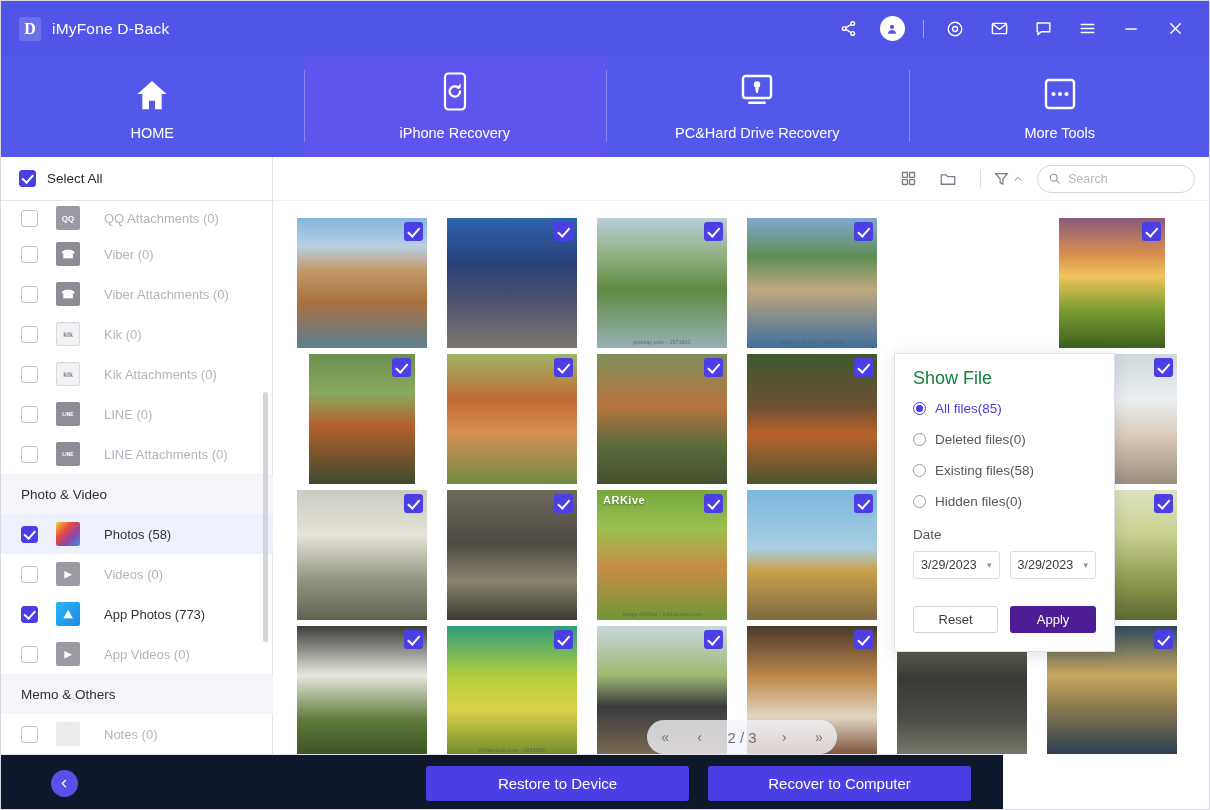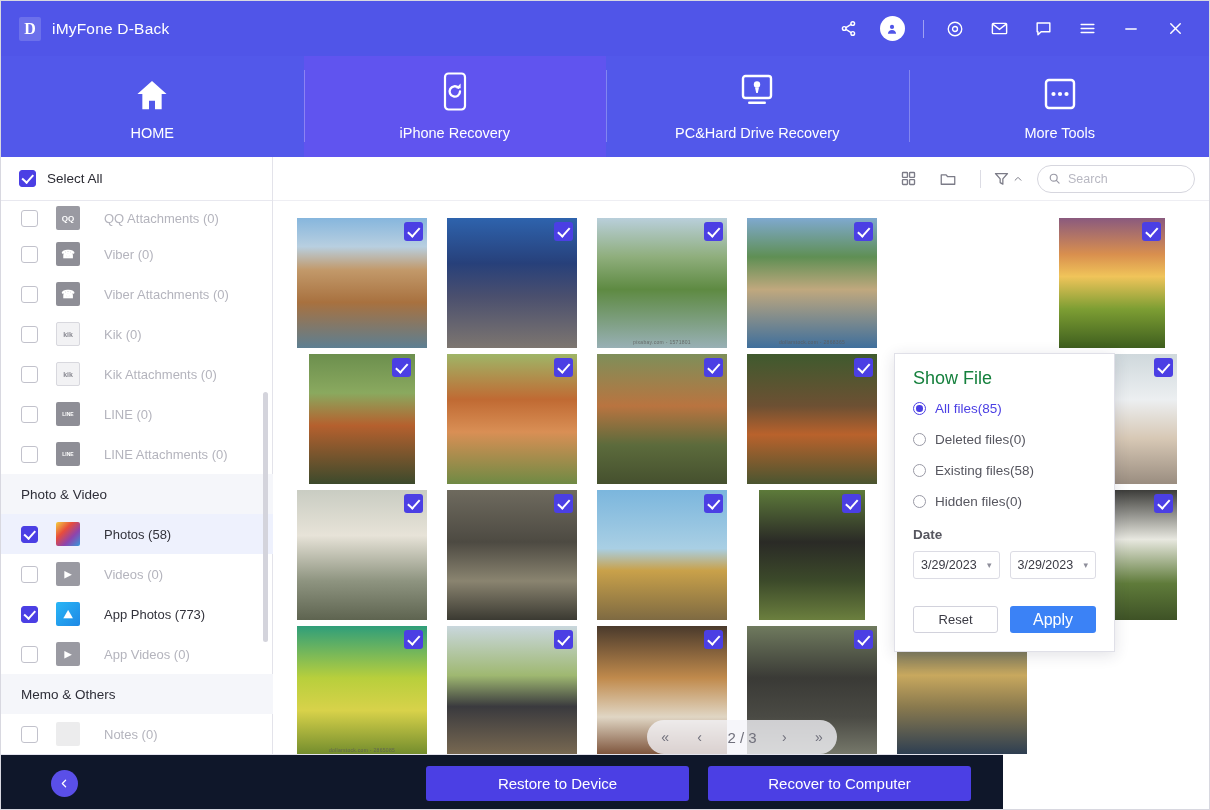--- a/index.html
+++ b/index.html
@@ -281,43 +281,43 @@
   .radio {
     width: 13px; height: 13px; border-radius: 50%;
     border: 1.3px solid #9a9aa6; flex: 0 0 auto;
     display: flex; align-items: center; justify-content: center;
   }
   .fp-opt.sel .radio { border-color: #4b3fe4; }
   .fp-opt.sel .radio::after {
     content: ""; width: 6.5px; height: 6.5px; border-radius: 50%;
     background: #4b3fe4;
   }
-  .fp-date-title { font-size: 13.5px; color: #56565f; margin: 10px 0 9px 0; font-weight: bold; }
+  .fp-date-title { font-size: 13.5px; color: #56565f; margin: 10px 0 9px 0; }
   .fp-dates { display: flex; gap: 10px; }
   .date-box {
     width: 93px; height: 28px;
     border: 1px solid #dcdce4; border-radius: 3px;
     display: flex; align-items: center; justify-content: space-between;
     padding: 0 7px; font-size: 12.5px; color: #3a3a44;
     cursor: pointer; background: #ffffff;
   }
   .date-cv { font-size: 9px; color: #8e8e9a; }
   .fp-actions {
     display: flex; gap: 12px; margin-top: 27px;
   }
   .btn-reset {
     width: 93px; height: 27px; border: 1px solid #d2d2dc;
     border-radius: 3px; background: #ffffff;
     font-size: 13px; color: #3a3a44; cursor: pointer;
     font-family: "Liberation Sans", sans-serif;
   }
   .btn-apply {
     width: 94px; height: 27px; border: none;
-    border-radius: 3px; background: #3b82f6;
-    font-size: 16px; color: #ffffff; cursor: pointer;
+    border-radius: 3px; background: #4c1d95;
+    font-size: 13px; color: #ffffff; cursor: pointer;
     font-family: "Liberation Sans", sans-serif;
   }
 
   
   .footer {
     position: absolute; left: 0; top: 753px;
     width: 1002px; height: 57px;
     background: #0f172a;
     border-top: 1px solid #e4e4ee;
     display: flex; align-items: center;
@@ -635,20 +635,28 @@
                 <div class="tick"></div>
               </div>
             </div>
             <div class="cell">
               <div class="thumb" title="mountain goat with horns">
                 <div class="art" style="background: linear-gradient(rgb(110, 106, 94) 0%, rgb(77, 74, 66) 40%, rgb(138, 132, 112) 70%, rgb(59, 58, 50) 100%);"></div>
                 <div class="tick"></div>
               </div>
             </div>
             <div class="cell">
+              <div class="thumb" title="caracal lynx snarling">
+                <div class="art" style="background: linear-gradient(rgb(118, 168, 62) 0%, rgb(155, 192, 79) 30%, rgb(201, 140, 70) 60%, rgb(111, 150, 54) 100%);"></div>
+                <div class="wm-top">ARKive</div>
+                <div class="wm">Image ARKive / wildscreen.com</div>
+                <div class="tick"></div>
+              </div>
+            </div>
+            <div class="cell">
               <div class="thumb" title="buoy floating on water">
                 <div class="art" style="background: linear-gradient(rgb(123, 182, 221) 0%, rgb(169, 207, 228) 45%, rgb(201, 161, 74) 62%, rgb(126, 106, 66) 100%);"></div>
                 <div class="tick"></div>
               </div>
             </div>
             <div class="cell">
               <div class="thumb tall" title="black bull in field">
                 <div class="art" style="background: linear-gradient(rgb(93, 122, 58) 0%, rgb(42, 42, 38) 40%, rgb(60, 74, 42) 70%, rgb(107, 127, 62) 100%);"></div>
                 <div class="tick"></div>
               </div>

